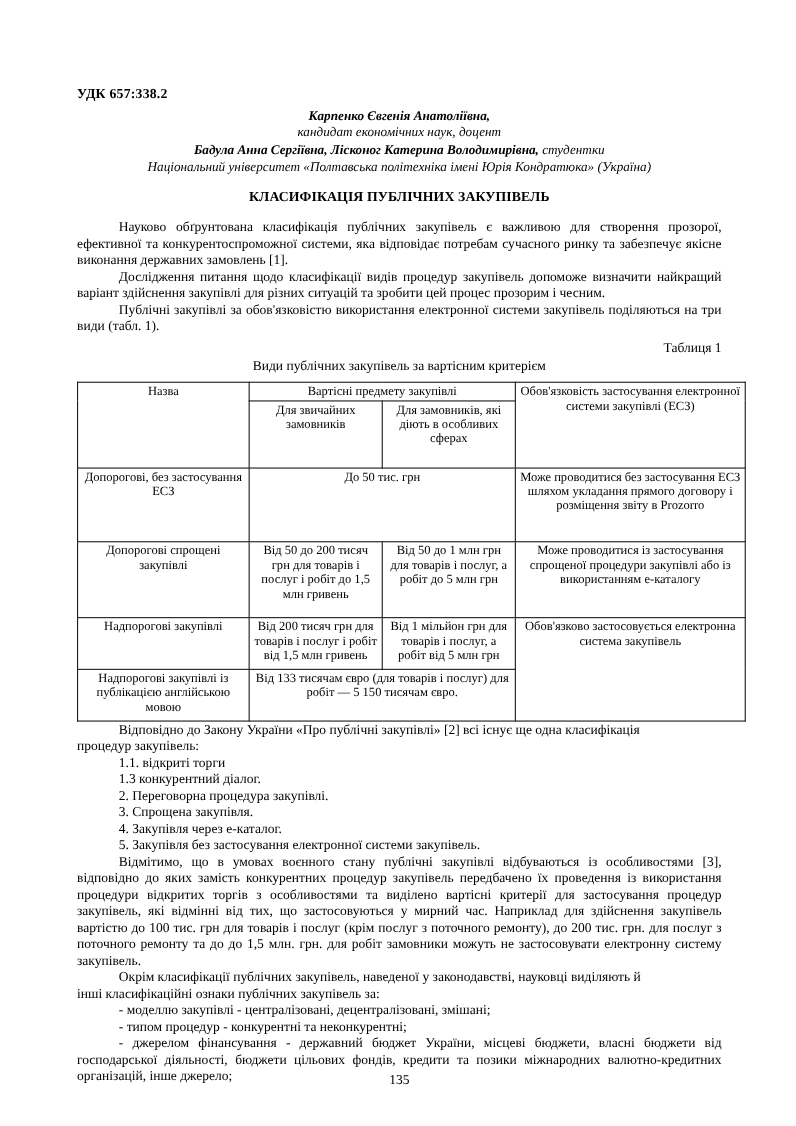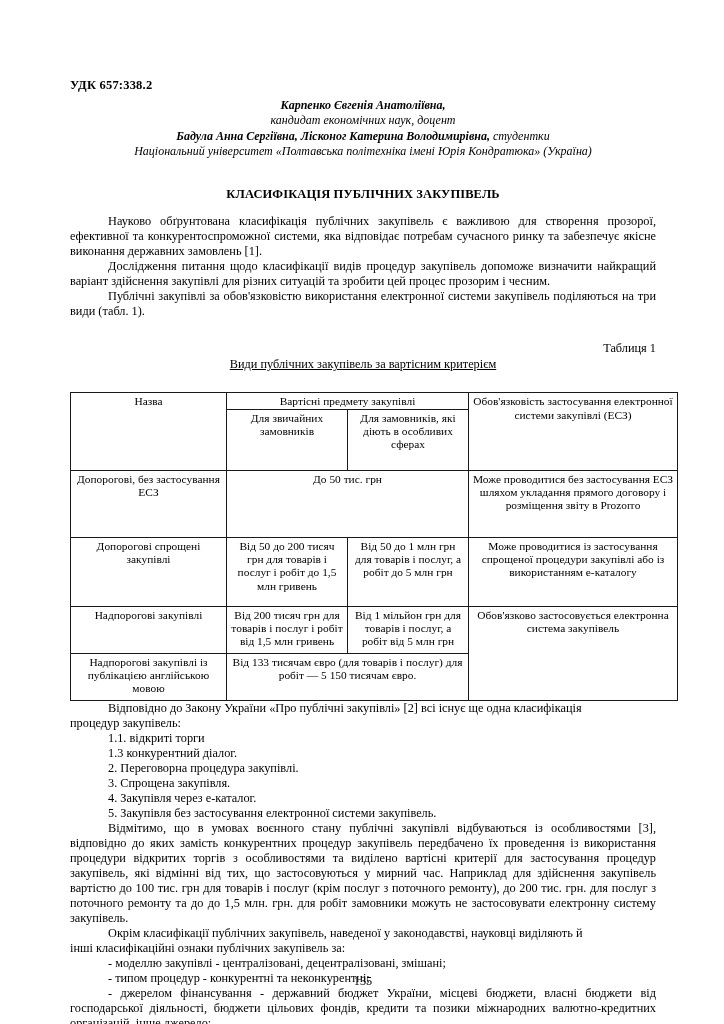--- a/index.html
+++ b/index.html
@@ -38,21 +38,21 @@
     font-size: 12px;
     font-style: italic;
   }
   .authors .bold {
     font-weight: bold;
   }
   .article-title {
     text-align: center;
     font-weight: bold;
     font-size: 12.5px;
-    margin-top: 28px;
+    margin-top: 13px;
     letter-spacing: 0.1px;
   }
   p.body-par {
     margin: 0;
     font-size: 12.3px;
     line-height: 1.22;
     text-align: justify;
     text-indent: 38px;
     hyphens: none;
   }
@@ -60,28 +60,27 @@
   p.no-indent { text-indent: 0; }
   .list-line {
     margin: 0;
     font-size: 12.3px;
     line-height: 1.22;
     text-indent: 38px;
   }
   .table-caption-num {
     text-align: right;
     font-size: 12.3px;
-    margin-top: 22px;
+    margin-top: 5px;
   }
   .table-caption {
     text-align: center;
     font-size: 12.3px;
     margin-top: 1px;
-    margin-bottom: 20px;
-    text-decoration: underline;
+    margin-bottom: 7px;
   }
   table.vtab {
     border-collapse: collapse;
     width: 586px;
     table-layout: fixed;
     font-size: 11.4px;
     line-height: 1.17;
   }
   table.vtab td {
     border: 1px solid #1a1a1a;

